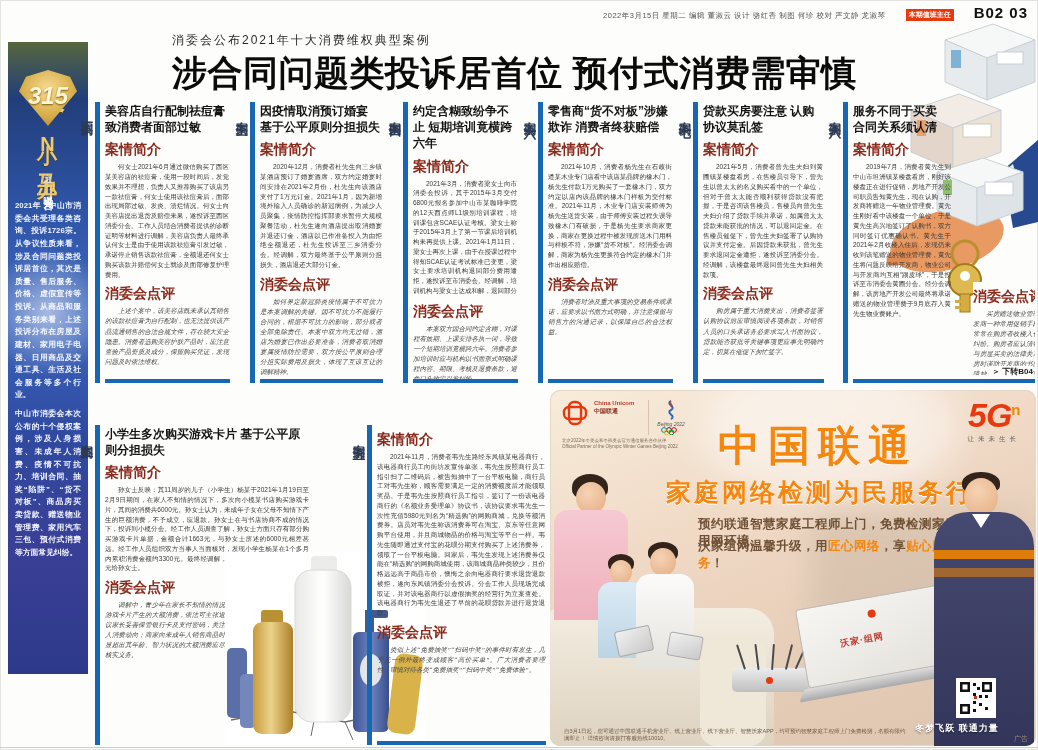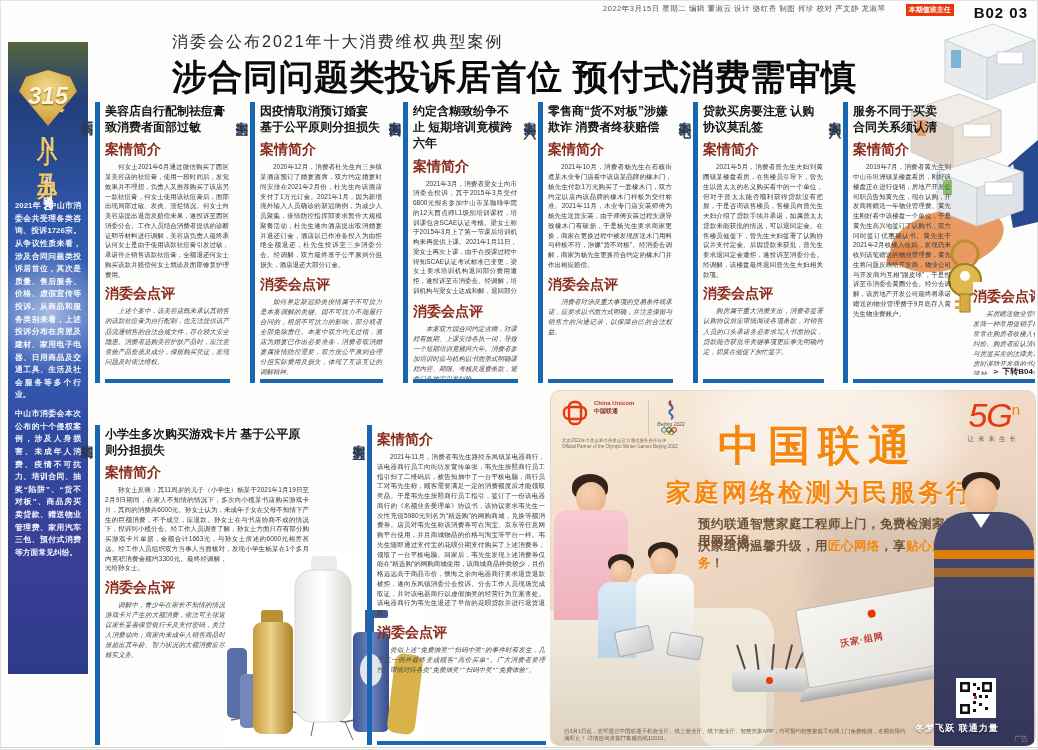--- a/index.html
+++ b/index.html
@@ -1,20 +1,20 @@
 <!DOCTYPE html>
 <html><head>
 <meta charset="utf-8">
 <style>
 *{box-sizing:border-box;margin:0;padding:0}
 html,body{background:#eee}
 .page{position:relative;width:1038px;height:750px;margin:0 auto;background:#fdfdfb;overflow:hidden;
   font-family:"Liberation Sans","DejaVu Sans",sans-serif;box-shadow:inset 0 0 0 1px #e3e3e0}
 
-.topbar{position:absolute;top:4px;right:10px;display:flex;align-items:flex-start;gap:20px}
+.topbar{position:absolute;top:4px;right:10px;display:flex;align-items:flex-end;gap:20px}
 .topbar .date{font-size:7.5px;color:#555;letter-spacing:.5px}
 .topbar .badge{font-size:7px;color:#fff;background:#e8380d;padding:1px 3px;font-weight:700}
 .topbar .pageno{font-size:15px;font-weight:900;color:#111;letter-spacing:1px}
 
 .strip{position:absolute;left:8px;top:42px;width:80px;height:632px;overflow:hidden;color:#fff;
   background:linear-gradient(180deg,#55663d 0%,#223e7a 9%,#2e54a6 26%,#3b66bd 44%,#2f4aa0 62%,#3a3f96 80%,#2d3a8b 100%)}
 .strip .glow{position:absolute;left:-30px;top:200px;width:140px;height:140px;border-radius:50%;
   background:radial-gradient(circle,rgba(255,255,255,.55),rgba(255,255,255,0) 65%)}
 .gold{color:#ecc96f;text-shadow:0 1px 1px rgba(90,60,0,.6);font-weight:900}
 .b1{font-size:28px;text-align:center;line-height:1.15;margin-top:22px;letter-spacing:0;writing-mode:vertical-rl;text-orientation:upright;margin-left:26px}
@@ -23,21 +23,21 @@
   clip-path:polygon(50% 0,88% 12%,100% 38%,50% 100%,0 38%,12% 12%)}
 .shield span{position:absolute;left:0;right:0;top:12px;text-align:center;font-size:24px;font-style:italic;
   font-weight:900;color:#fff6d8;text-shadow:0 1px 2px #7a5a10}
 .b2{font-size:20px;text-align:center;writing-mode:vertical-rl;text-orientation:upright;margin:4px auto 0;display:block;letter-spacing:3px}
 .bsub{display:flex;flex-direction:column;align-items:center;margin-top:6px;gap:2px}
 .bsub .zhi{font-size:9px;color:#dfe6ff}
 .bsub .bgt{font-size:10px;font-weight:700;color:#fff;writing-mode:vertical-rl;text-orientation:upright;letter-spacing:2px}
 .intro{font-size:7.8px;line-height:1.62;text-align:justify;padding:6px 7px 0;font-weight:600;color:#f2f5ff}
 
 .headline{position:absolute;left:172px;top:32px;width:720px}
-.kicker{font-size:16px;color:#2a2a2a;letter-spacing:2px;margin-bottom:6px}
+.kicker{font-size:12px;color:#2a2a2a;letter-spacing:2px;margin-bottom:6px}
 .mainhead{font-size:35px;font-weight:900;color:#0b0b0b;letter-spacing:.5px;line-height:1.05}
 
 .case{position:absolute;display:flex;align-items:stretch}
 .lbl{writing-mode:vertical-rl;text-orientation:upright;font-size:12.5px;font-weight:800;color:#2b3a55;
   letter-spacing:3px;padding-top:10px;width:15px;line-height:1}
 .bar{width:5px;background:#1767b2;margin:2px 5px 0 2px}
 .cc{flex:1;overflow:hidden;border-bottom:4px solid #1767b2;padding:2px 1px 16px 0;position:relative}
 .ct{font-size:12px;font-weight:800;color:#141414;line-height:1.35;margin:1px 0 4px}
 .sec{font-size:14px;font-weight:800;color:#8a2a1c;margin:6px 0 3px}
 .bf{font-size:6.5px;color:#383838;line-height:1.5;text-align:justify;text-indent:2em}
@@ -56,21 +56,21 @@
   background:linear-gradient(160deg,#f8ecdb,#efd8c4 40%,#e5ccb6 70%,#dcc5b0);box-shadow:inset 0 0 0 1px #e6d6c6}
 .ad .blur1{position:absolute;left:150px;top:-30px;width:260px;height:140px;border-radius:50%;background:#fff;opacity:.5;filter:blur(18px)}
 .ad .blur2{position:absolute;left:260px;top:120px;width:220px;height:120px;border-radius:20px;background:#cdbaa6;opacity:.55;filter:blur(14px)}
 .unicom{position:absolute;left:12px;top:10px;display:flex;gap:6px;align-items:flex-start}
 .ubrand{font-size:6px;line-height:1.25;color:#c0392b;font-weight:700}
 .ubrand .zh{color:#8a2a1c}
 .partner{position:absolute;left:12px;top:48px;width:170px;font-size:4.5px;color:#7a6a58;line-height:1.3}
 .oly{display:flex;flex-direction:column;align-items:center;margin-left:8px;border-left:1px solid #d8c3ae;padding-left:8px}
 .oly .bj{font-size:5px;color:#555;margin-top:1px;font-style:italic}
 .fiveg{position:absolute;right:16px;top:8px;text-align:center}
-.fiveg .g{font-size:34px;font-weight:400;font-style:italic;color:#e8380d;line-height:1;letter-spacing:-1px}
+.fiveg .g{font-size:34px;font-weight:700;font-style:italic;color:#e8380d;line-height:1;letter-spacing:-1px}
 .fiveg .g sup{font-size:15px;color:#f08300;font-style:normal}
 .fiveg .tg{font-size:6.5px;letter-spacing:4px;color:#666;margin-top:3px}
 .adtitle{position:absolute;left:118px;top:28px;width:300px;text-align:center;font-size:42px;font-weight:900;
   color:#f5870f;letter-spacing:8px;text-shadow:0 1px 0 #fff}
 .adsub{position:absolute;left:80px;top:86px;width:380px;text-align:center;font-size:25px;font-weight:900;
   color:#f5870f;letter-spacing:3px;text-shadow:0 1px 0 #fff}
 .adline{position:absolute;left:148px;width:268px;font-size:12.5px;font-weight:700;color:#6f5136;letter-spacing:.5px}
 .adline .hl{color:#f5870f}
 .l1{top:126px}.l2{top:148px}
 

